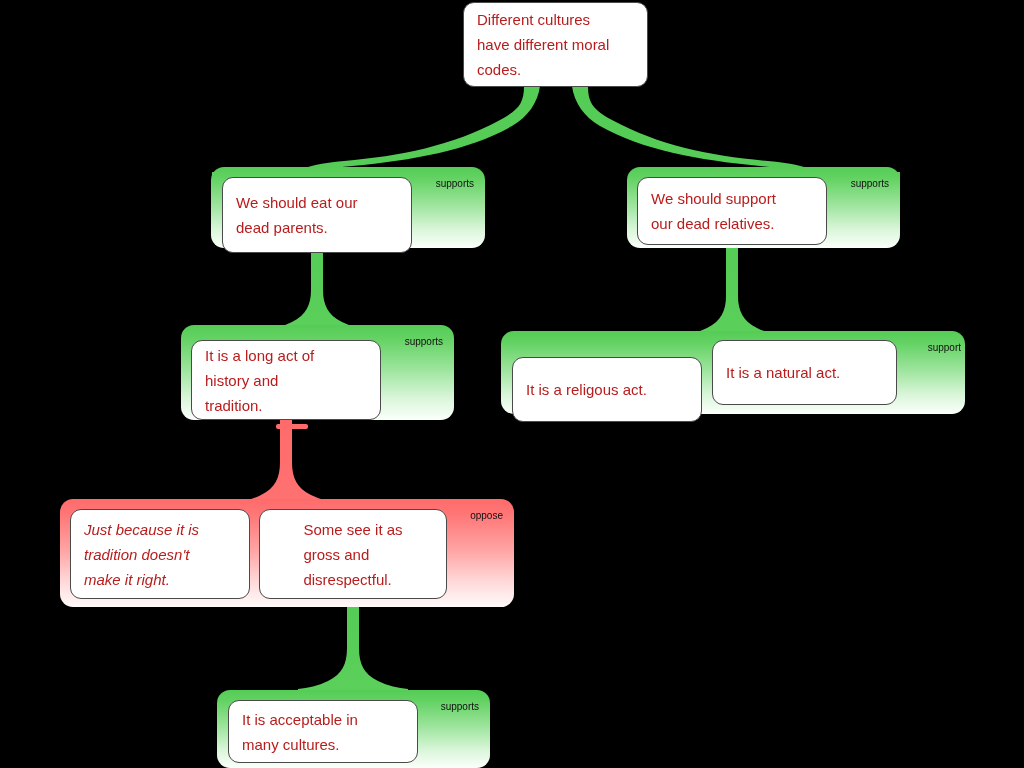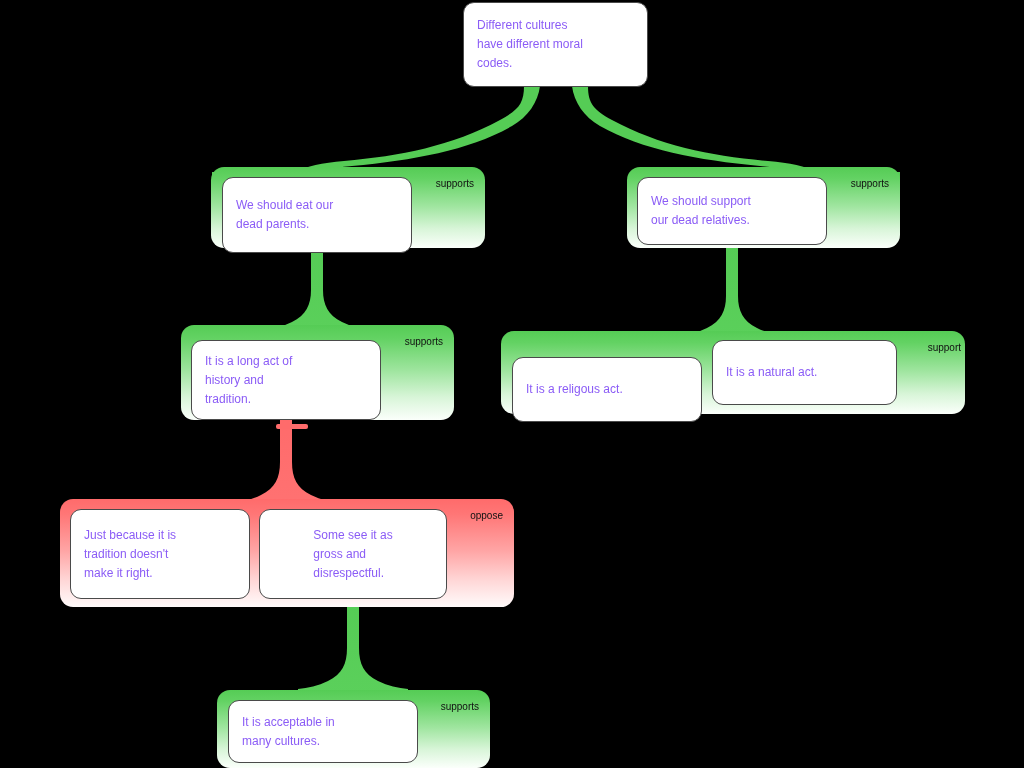--- a/index.html
+++ b/index.html
@@ -67,23 +67,23 @@
     background: #ffffff;
     border: 1px solid #4a4a4a;
     border-radius: 11px;
     box-sizing: border-box;
     padding: 9px 13px;
     display: flex;
     flex-direction: column;
     justify-content: center;
   }
   .card-text {
-    font-size: 12px;
-    line-height: 19px;
-    color: #8b5cf6;
+    font-size: 15px;
+    line-height: 25px;
+    color: #b91c1c;
     white-space: pre-line;
     font-family: "Liberation Sans", sans-serif;
   }
   .card.root {
     z-index: 4;
   }
   .group .card {
     z-index: 3;
   }
 </style>
@@ -222,21 +222,21 @@
     <div class="card" style="left:11px; top:26px; width:190px; height:65px;">
       <div class="card-text">It is a religous act.</div>
     </div>
     <div class="card" style="left:211px; top:9px; width:185px; height:65px;">
       <div class="card-text">It is a natural act.</div>
     </div>
   </div>
 
   <div class="group oppose" style="left:60px; top:499px; width:454px; height:108px;">
     <div class="group-label">oppose</div>
-    <div class="card" style="left:10px; top:10px; width:180px; height:90px;">
+    <div class="card" style="left:10px; top:10px; width:180px; height:90px;font-style:italic;">
       <div class="card-text">Just because it is
 tradition doesn't
 make it right.</div>
     </div>
     <div class="card" style="left:199px; top:10px; width:188px; height:90px;align-items:center;">
       <div class="card-text">Some see it as
 gross and
 disrespectful.</div>
     </div>
   </div>

